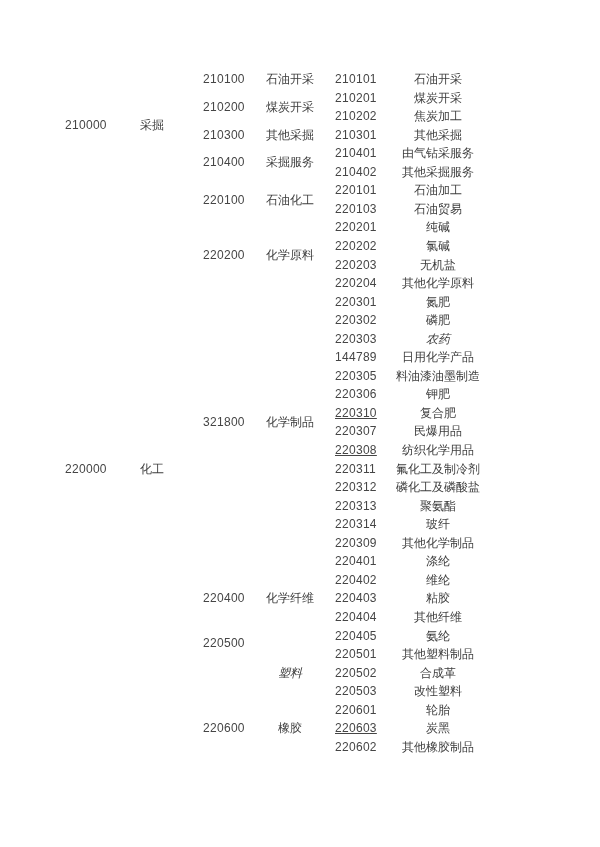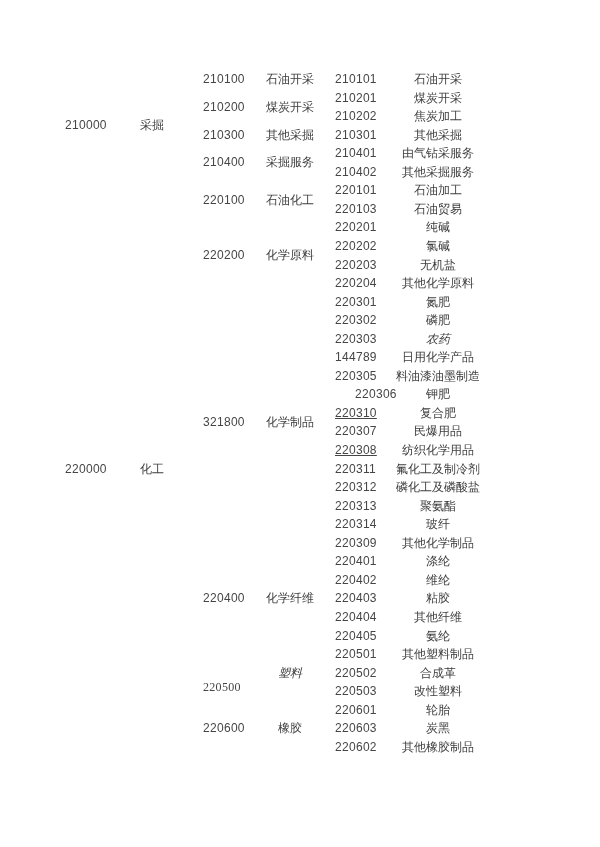--- a/index.html
+++ b/index.html
@@ -74,21 +74,21 @@
       <span class="cell l3-code code" style="top: 294px;">220301</span>
       <span class="cell l3-name" style="top: 294px;">氮肥</span>
       <span class="cell l3-code code" style="top: 312px;">220302</span>
       <span class="cell l3-name" style="top: 312px;">磷肥</span>
       <span class="cell l3-code code" style="top: 331px;">220303</span>
       <span class="cell l3-name" style="top: 331px; font-style: italic;">农药</span>
       <span class="cell l3-code code" style="top: 349px;">144789</span>
       <span class="cell l3-name" style="top: 349px;">日用化学产品</span>
       <span class="cell l3-code code" style="top: 368px;">220305</span>
       <span class="cell l3-name" style="top: 368px;">料油漆油墨制造</span>
-      <span class="cell l3-code code" style="top: 386px; margin-left: 20px;">220306</span>
+      <span class="cell l3-code code" style="top: 386px;">220306</span>
       <span class="cell l3-name" style="top: 386px;">钾肥</span>
       <span class="cell l3-code code" style="top: 405px; text-decoration: underline;">220310</span>
       <span class="cell l3-name" style="top: 405px;">复合肥</span>
       <span class="cell l3-code code" style="top: 423px;">220307</span>
       <span class="cell l3-name" style="top: 423px;">民爆用品</span>
       <span class="cell l3-code code" style="top: 442px; text-decoration: underline;">220308</span>
       <span class="cell l3-name" style="top: 442px;">纺织化学用品</span>
       <span class="cell l3-code code" style="top: 461px;">220311</span>
       <span class="cell l3-name" style="top: 461px;">氟化工及制冷剂</span>
       <span class="cell l3-code code" style="top: 479px;">220312</span>
@@ -112,25 +112,25 @@
       <span class="cell l3-code code" style="top: 628px;">220405</span>
       <span class="cell l3-name" style="top: 628px;">氨纶</span>
       <span class="cell l2-code code" style="top: 590px;">220400</span>
       <span class="cell l2-name" style="top: 590px;">化学纤维</span>
       <span class="cell l3-code code" style="top: 646px;">220501</span>
       <span class="cell l3-name" style="top: 646px;">其他塑料制品</span>
       <span class="cell l3-code code" style="top: 665px;">220502</span>
       <span class="cell l3-name" style="top: 665px;">合成革</span>
       <span class="cell l3-code code" style="top: 683px;">220503</span>
       <span class="cell l3-name" style="top: 683px;">改性塑料</span>
-      <span class="cell l2-code code" style="top: 679px; font-family: Liberation Serif, serif;">220500</span>
+      <span class="cell l2-code code" style="top: 635px;">220500</span>
       <span class="cell l2-name" style="top: 665px; font-style: italic;">塑料</span>
       <span class="cell l3-code code" style="top: 702px;">220601</span>
       <span class="cell l3-name" style="top: 702px;">轮胎</span>
-      <span class="cell l3-code code" style="top: 720px;">220603</span>
+      <span class="cell l3-code code" style="top: 720px; text-decoration: underline;">220603</span>
       <span class="cell l3-name" style="top: 720px;">炭黑</span>
       <span class="cell l3-code code" style="top: 739px;">220602</span>
       <span class="cell l3-name" style="top: 739px;">其他橡胶制品</span>
       <span class="cell l2-code code" style="top: 720px;">220600</span>
       <span class="cell l2-name" style="top: 720px;">橡胶</span>
       <span class="cell l1-code code" style="top: 461px;">220000</span>
       <span class="cell l1-name" style="top: 461px;">化工</span>
     </div>
 </div>
 

